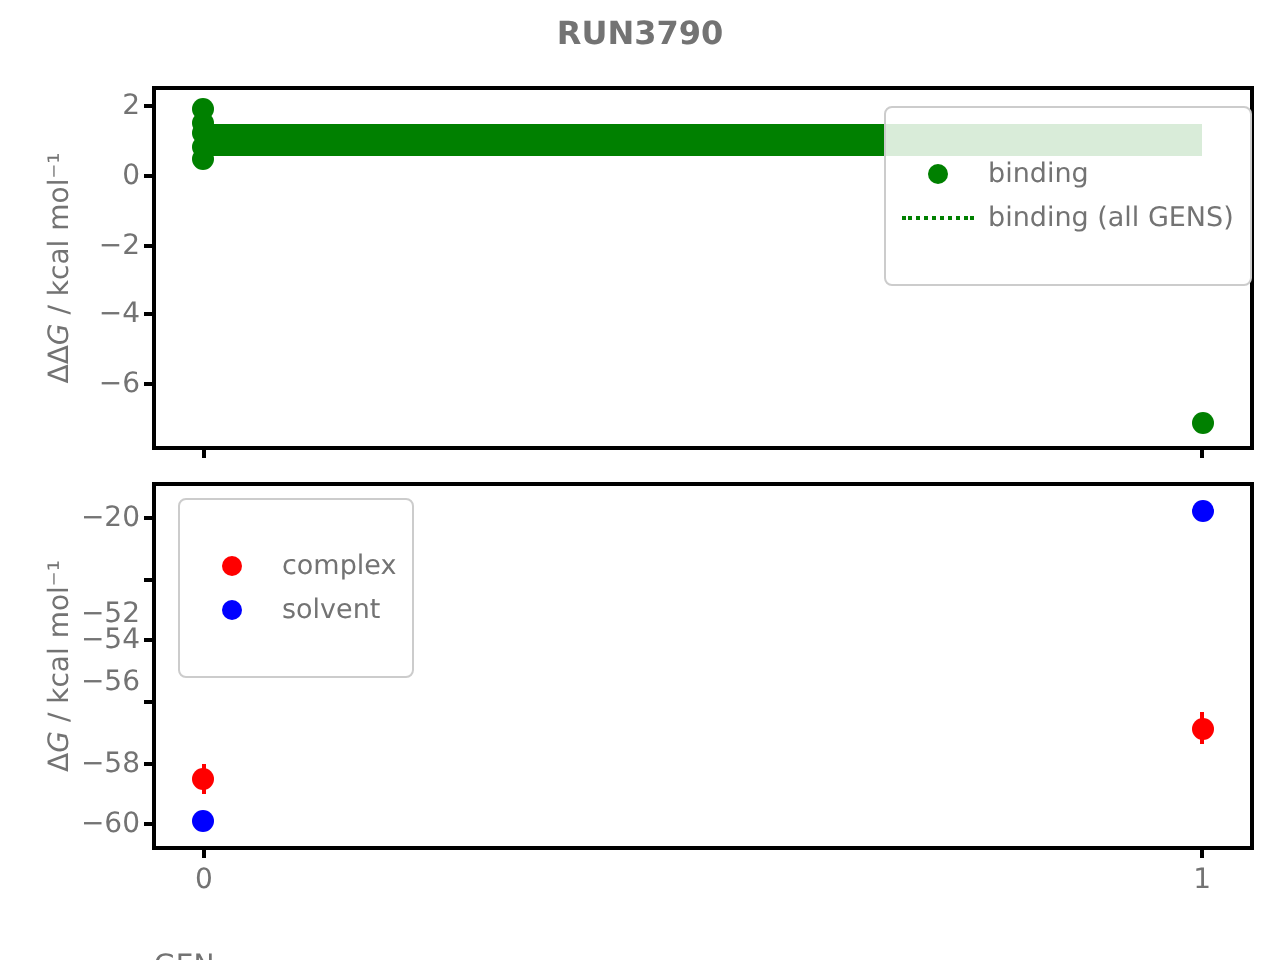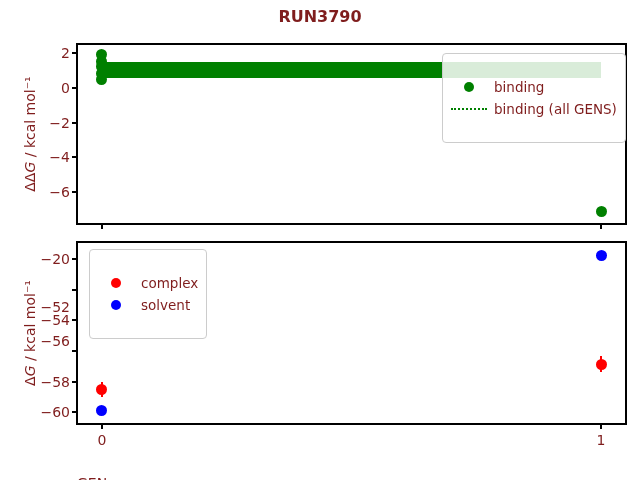--- a/index.html
+++ b/index.html
@@ -1,17 +1,17 @@
 <!DOCTYPE html>
 <html><head>
 <meta charset="utf-8">
 <style>
   html,body{margin:0;padding:0;background:#fff;}
   .figure{position:relative;width:640px;height:480px;background:#ffffff;
-          font-family:"DejaVu Sans","Liberation Sans",sans-serif;color:#7f1d1d;overflow:hidden;text-decoration:underline;}
+          font-family:"DejaVu Sans","Liberation Sans",sans-serif;color:#737373;overflow:hidden;text-decoration:underline;}
   .title{position:absolute;left:0;top:7px;width:640px;text-align:center;
          font-size:16px;font-weight:bold;}
   .axes{position:absolute;border:2px solid #000;}
   #axes-top{left:76px;top:43px;width:547px;height:178px;}
   #axes-bot{left:76px;top:241px;width:547px;height:180px;}
   .ylabel{position:absolute;width:220px;height:20px;left:-78px;text-align:center;
           font-size:14px;transform:rotate(-90deg);transform-origin:center;white-space:nowrap;}
   #ylabel-top{top:124px;}
   #ylabel-bot{top:323px;}
   .ylabel .it{font-style:italic;}

